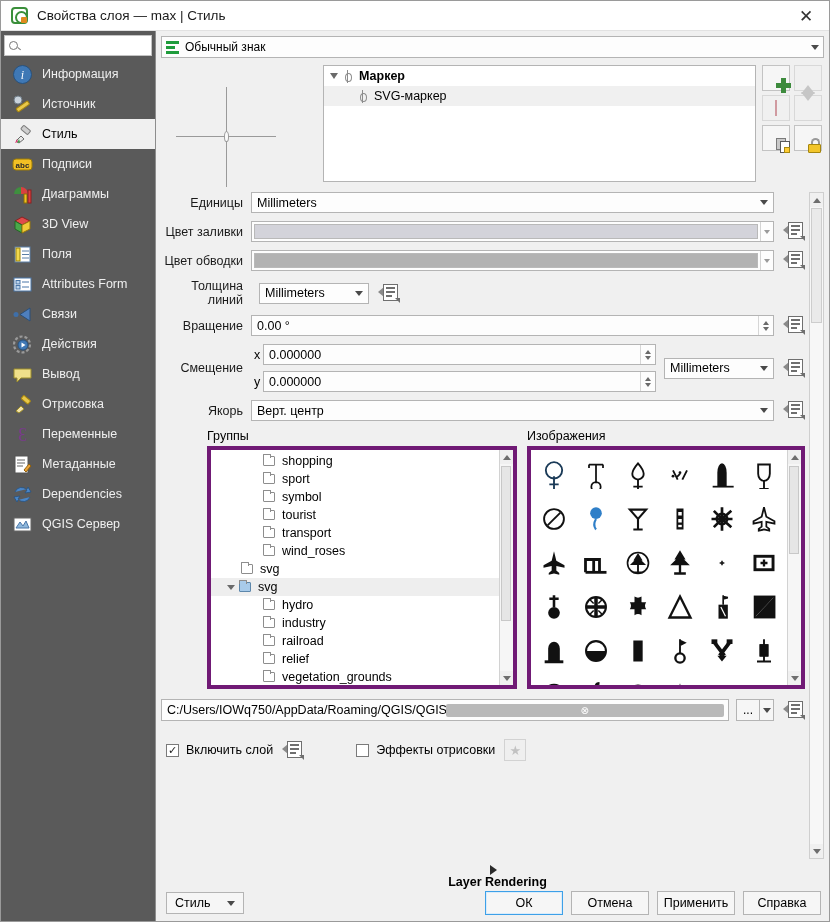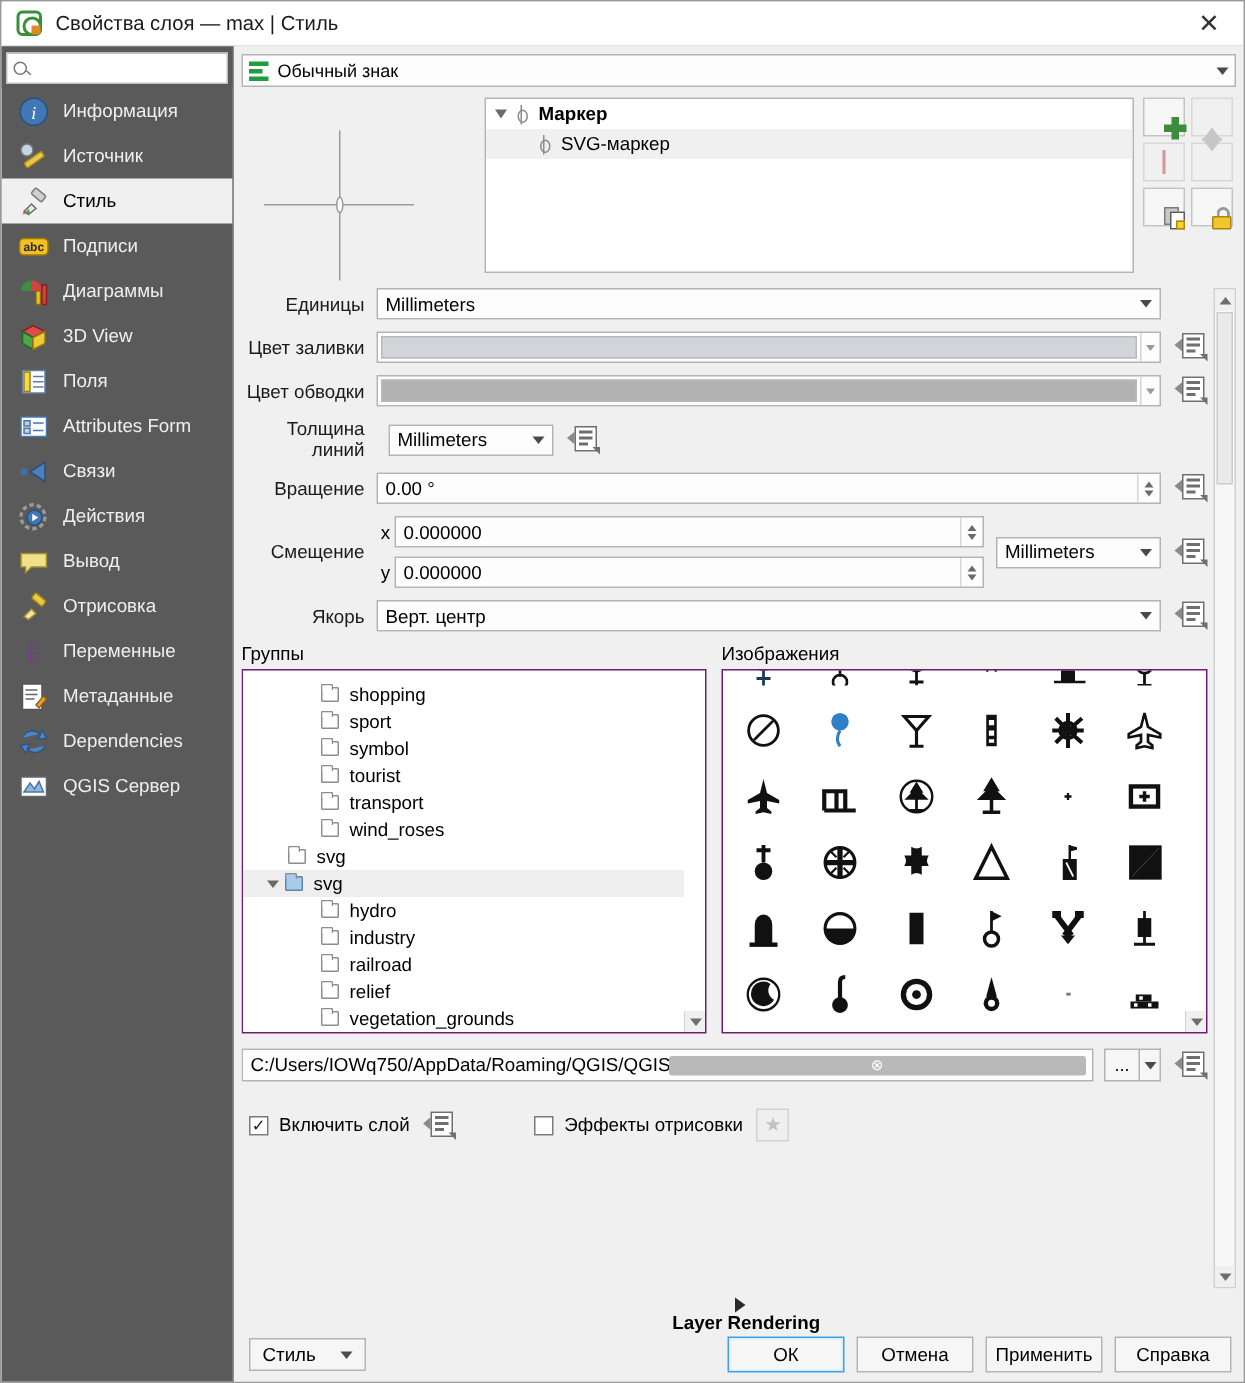--- a/index.html
+++ b/index.html
@@ -286,26 +286,26 @@
   .unitcombo{
     width:110px;flex:0 0 110px;margin-left:8px;
     height:21px;background:#fdfdfd;border:1px solid #b4b4b4;
     display:flex;align-items:center;padding:0 5px;font-size:12.5px;cursor:pointer;
   }
   .xy-lab{width:12px;flex:0 0 12px;text-align:center;font-size:12.5px;}
   .stack2{flex:1;display:flex;flex-direction:column;gap:6px;}
 
   
   .svgsel{ display:flex; margin-top:2px; }
-  .col-left{ width:310px; flex:0 0 310px; }
+  .col-left{ width:310px; flex:0 0 310px;margin-left:46px; }
   .col-right{ flex:1; margin-left:10px;}
   .mini-lab{font-size:12.5px;margin-bottom:3px;display:block;}
   .listbox{
-    background:#fff;border:1px solid #701a75;
-    height:243px;position:relative;overflow:hidden;display:flex;align-items:flex-end;
+    background:#fff;border:4px solid #701a75;
+    height:243px;position:relative;overflow:hidden;display:flex;
   }
   .listinner{flex:1;overflow:hidden;padding-top:2px;}
   .g-row{height:18px;display:flex;align-items:center;font-size:12.5px;cursor:pointer;white-space:nowrap;}
   .g-row.sel{background:#eeeeee;}
   .folder{
     width:12px;height:10px;flex:0 0 auto;margin-right:7px;
     border:1px solid #8d8d8d;background:#fff;border-radius:0 1px 1px 1px;position:relative;
   }
   .folder.open{background:#a8cbea;border-color:#5d87ab;}
   .folder::before{content:"";position:absolute;left:-1px;top:-3px;width:6px;height:3px;

